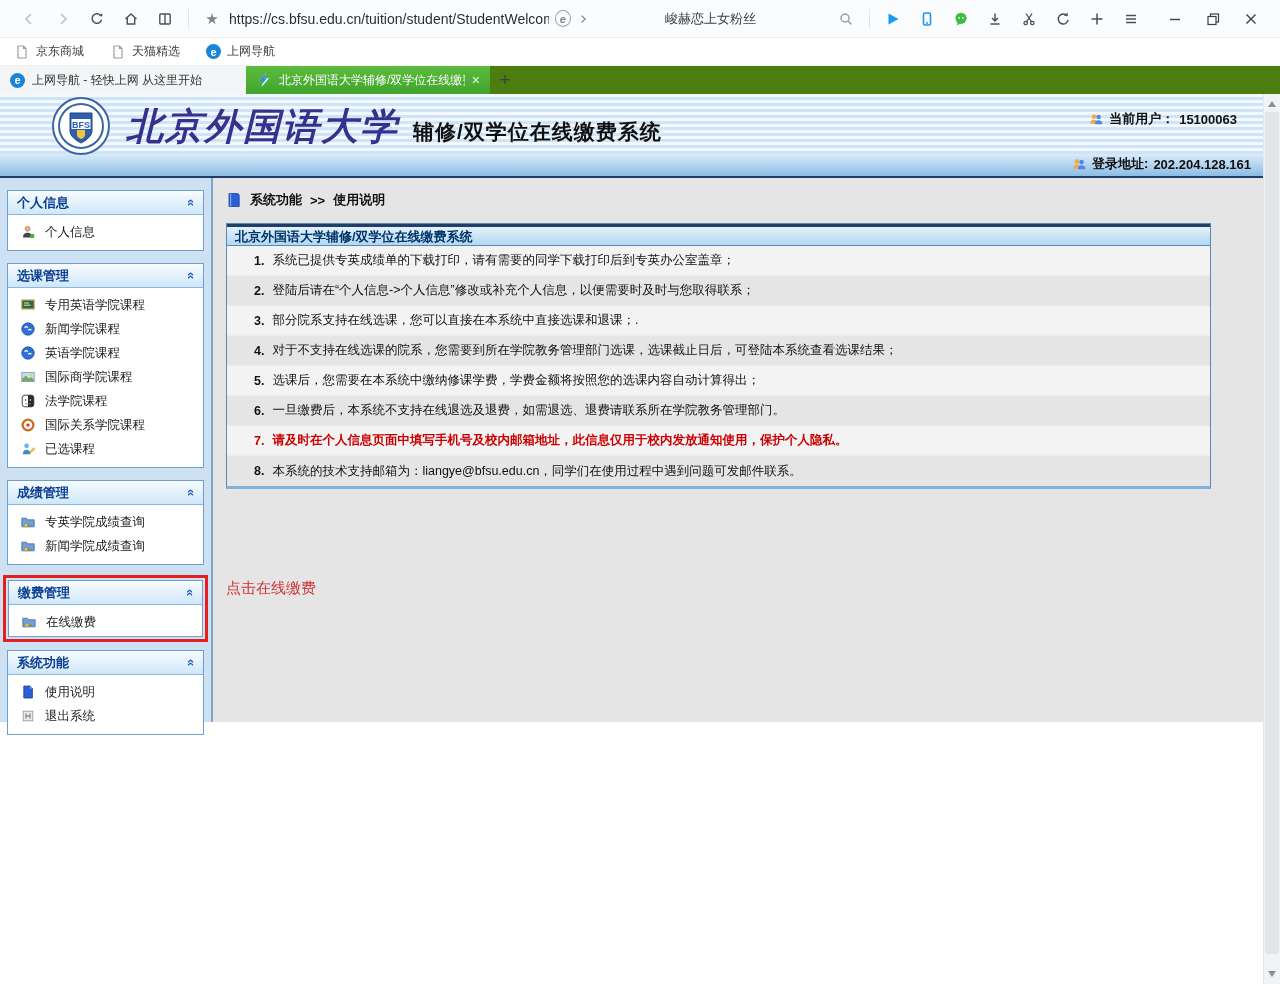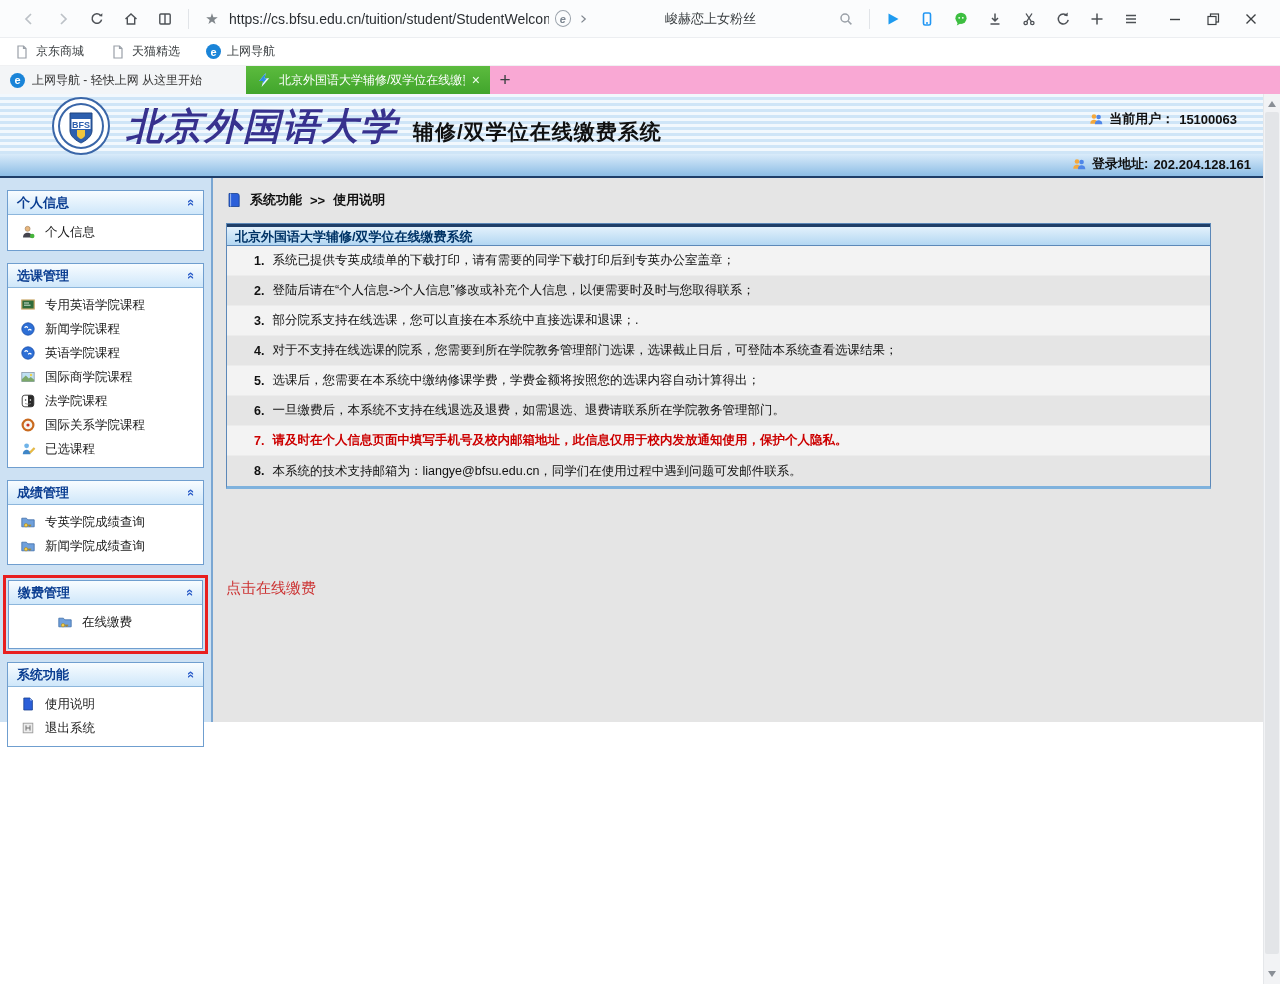--- a/index.html
+++ b/index.html
@@ -18,21 +18,21 @@
   .win-controls { display:flex; align-items:center; margin-left:8px; }
   .win-btn { width:38px; height:30px; display:flex; align-items:center; justify-content:center; cursor:pointer; }
 
   
   .bookmarks { height:28px; background:#ffffff; display:flex; align-items:center; padding-left:14px; gap:26px; border-bottom:1px solid #f0f1f3; }
   .bm-item { display:flex; align-items:center; gap:6px; font-size:12px; color:#3c4043; cursor:pointer;justify-content:center; }
   .e-badge-blue { width:15px; height:15px; border-radius:50%; background:#1a84d8; color:#fff; font-weight:bold; font-size:11px; display:flex; align-items:center; justify-content:center; }
   .e-badge-blue::before { content:"e"; }
 
   
-  .tabbar { height:28px; background:#f9a8d4; display:flex; align-items:flex-end; }
+  .tabbar { height:28px; background:#4d7c0f; display:flex; align-items:flex-end; }
   .tab { height:28px; display:flex; align-items:center; padding:0 10px; gap:7px; font-size:12px; cursor:pointer; }
   .tab-inactive { width:246px; background:#f3f5f7; color:#333; }
   .tab-active { width:244px; background:linear-gradient(#5cbb3e,#41a52c); color:#fff; }
   .tab-title { white-space:nowrap; overflow:hidden; flex:1 1 auto; }
   .tab-close { font-size:14px; color:#f0fff0; cursor:pointer; flex:0 0 auto; }
   .tab-close::before { content:"×"; }
   .tab-plus { width:30px; height:28px; display:flex; align-items:center; justify-content:center; font-size:19px; color:#3c4043; cursor:pointer; }
   .tab-plus::before { content:"+"; }
 
   
@@ -63,21 +63,21 @@
   .sidebar { width:213px; height:544px; background:#cde1f3; border-right:2px solid #7aa6d2; padding:12px 7px 0 7px; flex:0 0 auto; }
   .panel { background:#fff; border:1px solid #6f9ecf; margin-bottom:12px; }
   .panel-header { height:24px; display:flex; align-items:center; justify-content:space-between; padding:0 8px 0 9px; background:linear-gradient(#f8fcff,#cfe7fa); border-bottom:1px solid #8cb6dc; cursor:pointer; }
   .panel-title { font-size:13px; font-weight:bold; color:#0a3d91; }
   .chev { display:inline-block; transform:rotate(90deg); color:#2a5cc8; font-weight:bold; font-size:13px; }
   .chev::before { content:"\00AB"; }
   .panel-items { padding:5px 0 6px 0; }
   .panel-item { height:24px; display:flex; align-items:center; gap:9px; padding-left:12px; font-size:12.5px; color:#1a1a1a; cursor:pointer; }
   .red-box { border:3px solid #e81f1f; padding:2px; margin:-2px -4px 8px -4px; }
   .red-box .panel { margin-bottom:0; }
-  .red-box .panel-items { padding-bottom:14px;margin-left:36px; }
+  .red-box .panel-items { padding-bottom:2px; }
 
   
   .content { flex:1 1 auto; padding:13px 0 0 13px; }
   .breadcrumb { display:flex; align-items:center; gap:8px; font-size:13px; font-weight:bold; color:#111; }
   .bc-sep { font-weight:bold; }
   .info-panel { width:985px; margin-top:14px; border:1px solid #5c88b8; border-bottom:3px solid #7fb2dd; }
   .info-titlebar { border-top:3px solid #1f3e68; height:22px; line-height:19px; background:linear-gradient(#e3f1fc,#b3d7f2); border-bottom:1px solid #5c88b8; padding-left:8px; font-size:13px; font-weight:bold; color:#003366; }
   .list-row { height:30px; display:flex; align-items:center; font-size:12.5px; color:#111; border-bottom:1px solid #ececec; }
   .list-row:last-child { border-bottom:none; }
   .list-row:nth-child(odd) { background:#f3f3f3; }

